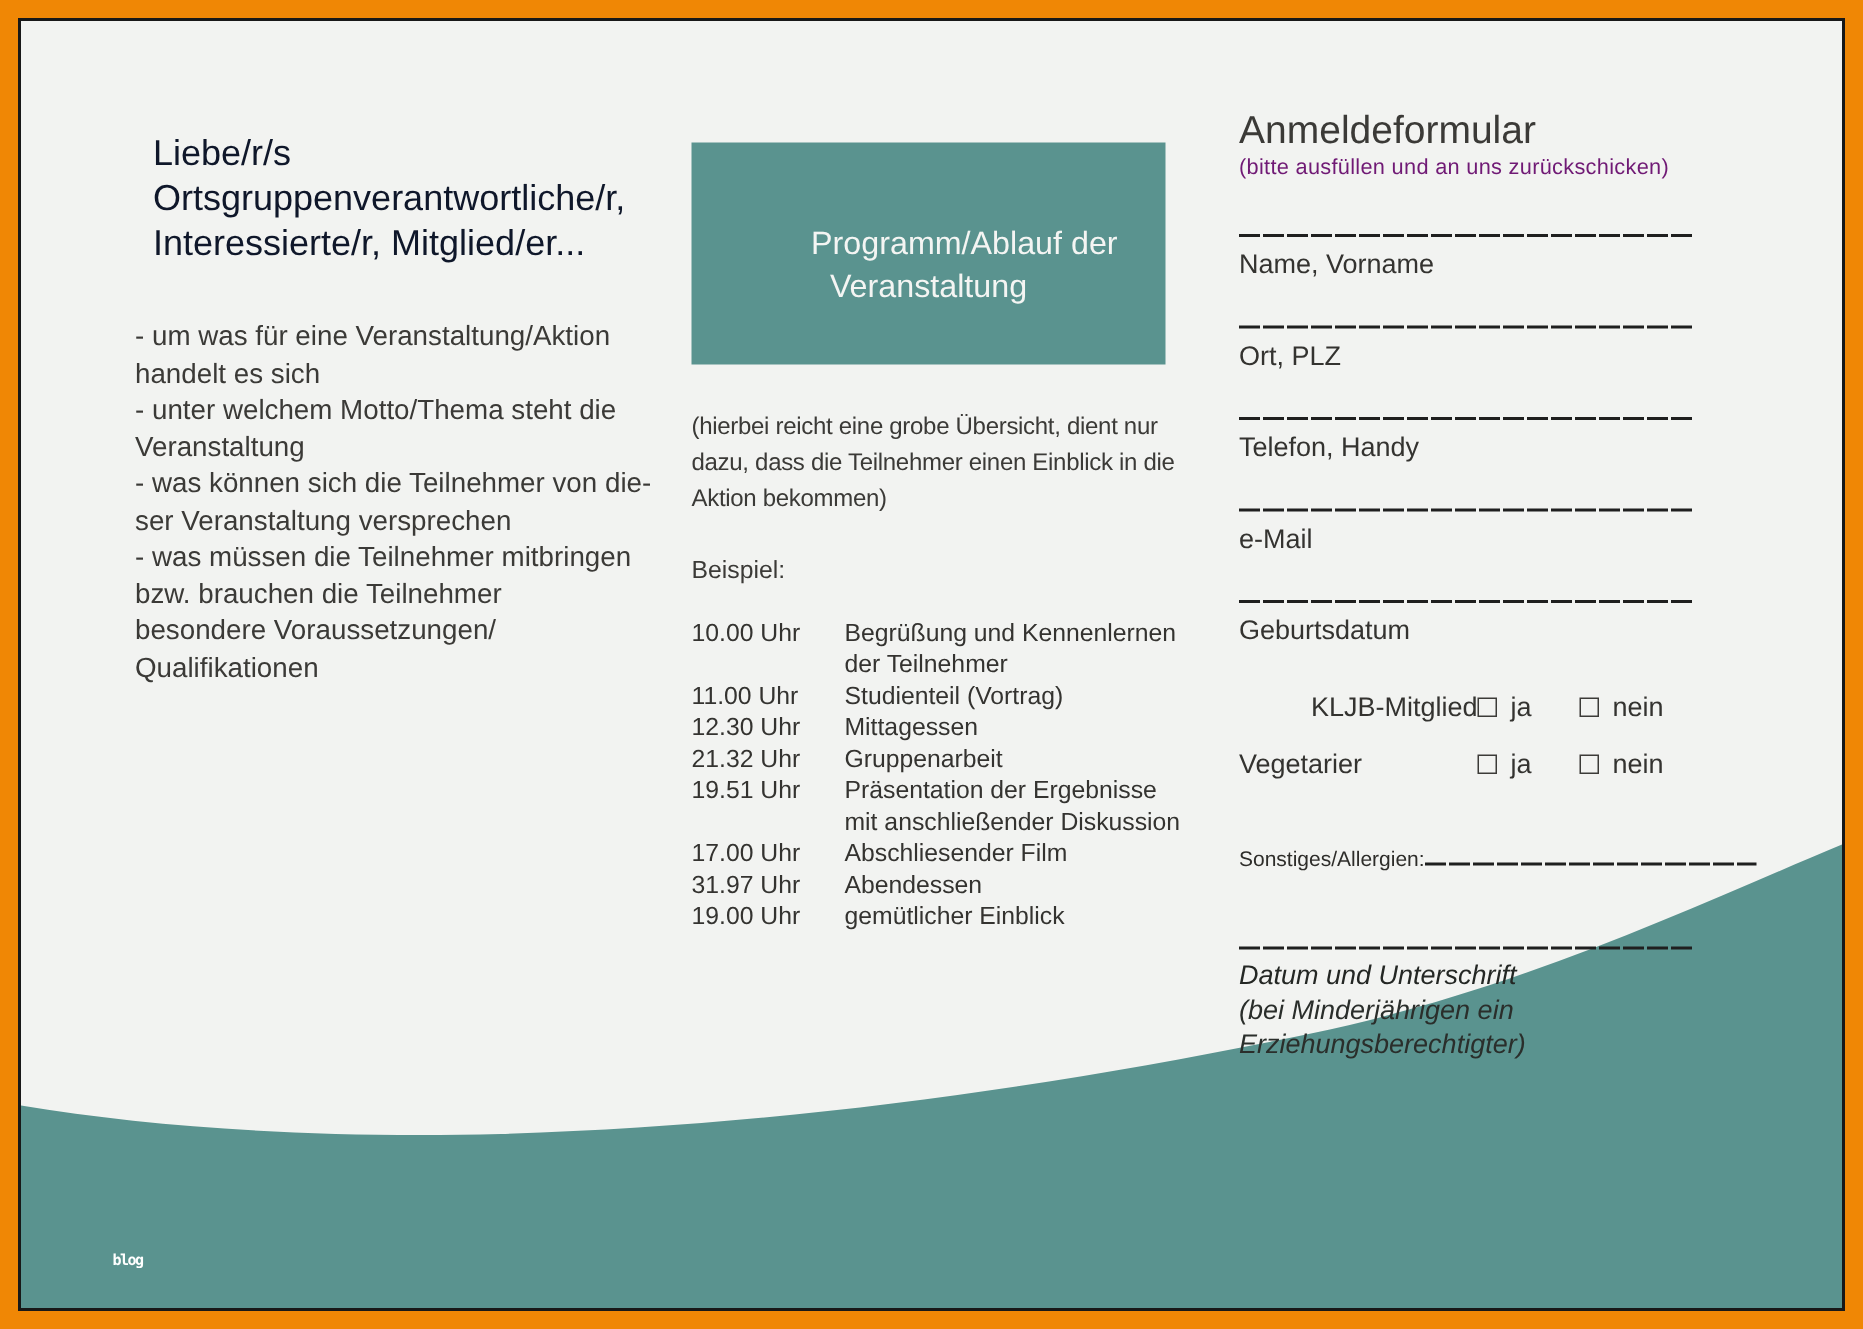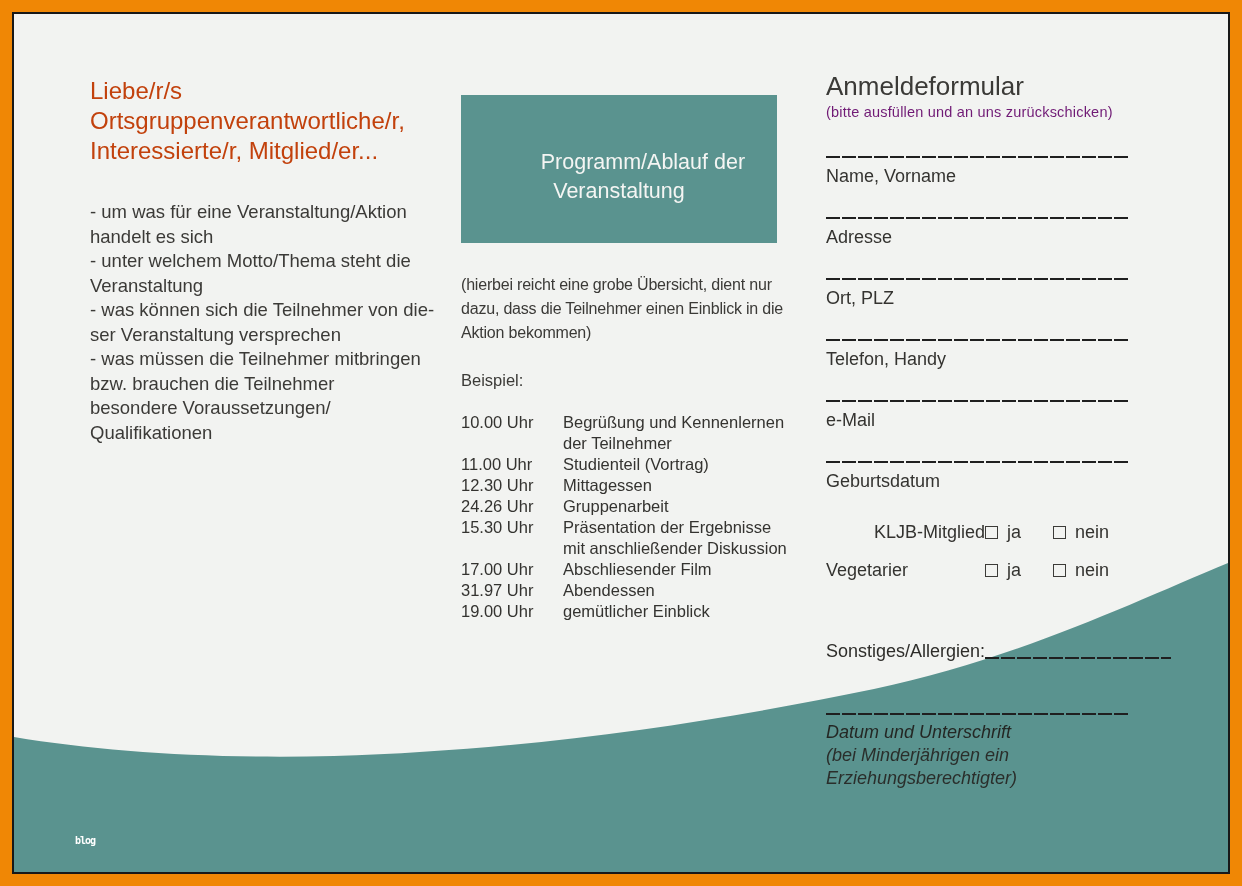--- a/index.html
+++ b/index.html
@@ -21,21 +21,21 @@
   .wave{
     position:absolute;
     left:0;bottom:0;width:1214px;height:318px;
     z-index:1;
   }
   .col{position:absolute;z-index:2;color:#3a3936;}
   
   .col-left{left:76px;top:62px;width:378px;}
   .intro-heading{
     font-size:24px;line-height:30px;font-weight:400;
-    color:#c2410c;white-space:pre;margin:0;
+    color:#0f172a;white-space:pre;margin:12px;
   }
   .intro-text{
     margin-top:34px;
     font-size:18.5px;line-height:24.5px;
     color:#3b3a37;white-space:pre;
   }
   
   .col-mid{left:447px;top:81px;width:352px;}
   .program-box{
     width:316px;min-height:52px;
@@ -78,21 +78,21 @@
   .checkbox-row.first{margin-top:22px;text-align:right;}
   .cb-label{flex:0 0 159px;}
   .cb-opt{display:flex;align-items:center;}
   .cb-opt.ja{flex:0 0 68px;}
   .cbx{
     width:11px;height:11px;
     border:1.5px solid #3c3b38;
     display:inline-block;margin-right:9px;
     background:transparent;
   }
-  .other-row{display:flex;margin-top:60px;width:345px;font-size:18px;color:#2e2d2a;}
+  .other-row{display:flex;margin-top:44px;width:345px;font-size:14px;color:#2e2d2a;}
   .other-line{
     flex:1 1 auto;align-self:flex-end;height:2px;margin-bottom:3px;
     background:repeating-linear-gradient(90deg,#1f1f1f 0 14px,rgba(0,0,0,0) 14px 16px);
   }
   .signature{margin-top:51px;font-style:italic;}
   .signature-label{font-size:18px;color:#242724;margin-top:6px;line-height:23px;}
   .signature-note{font-size:18px;color:#2a2e2b;line-height:23px;}
   
   .watermark{
     position:absolute;left:27px;bottom:26px;z-index:3;
@@ -144,25 +144,25 @@
         </div>
         <div class="schedule-row">
           <div class="schedule-time">11.00 Uhr</div>
           <div class="schedule-activity">Studienteil (Vortrag)</div>
         </div>
         <div class="schedule-row">
           <div class="schedule-time">12.30 Uhr</div>
           <div class="schedule-activity">Mittagessen</div>
         </div>
         <div class="schedule-row">
-          <div class="schedule-time">24.26 Uhr</div>
+          <div class="schedule-time">21.32 Uhr</div>
           <div class="schedule-activity">Gruppenarbeit</div>
         </div>
         <div class="schedule-row">
-          <div class="schedule-time">15.30 Uhr</div>
+          <div class="schedule-time">19.51 Uhr</div>
           <div class="schedule-activity">Präsentation der Ergebnisse
 mit anschließender Diskussion</div>
         </div>
         <div class="schedule-row">
           <div class="schedule-time">17.00 Uhr</div>
           <div class="schedule-activity">Abschliesender Film</div>
         </div>
         <div class="schedule-row">
           <div class="schedule-time">31.97 Uhr</div>
           <div class="schedule-activity">Abendessen</div>
@@ -175,24 +175,20 @@
     </div>
 
     <div class="col col-right">
       <h2 class="form-title">Anmeldeformular</h2>
       <div class="form-subtitle">(bitte ausfüllen und an uns zurückschicken)</div>
 
       <div class="fields">
         <div class="field-group">
           <div class="hline"></div>
           <div class="field-label">Name, Vorname</div>
-        </div>
-        <div class="field-group">
-          <div class="hline"></div>
-          <div class="field-label">Adresse</div>
         </div>
         <div class="field-group">
           <div class="hline"></div>
           <div class="field-label">Ort, PLZ</div>
         </div>
         <div class="field-group">
           <div class="hline"></div>
           <div class="field-label">Telefon, Handy</div>
         </div>
         <div class="field-group">

